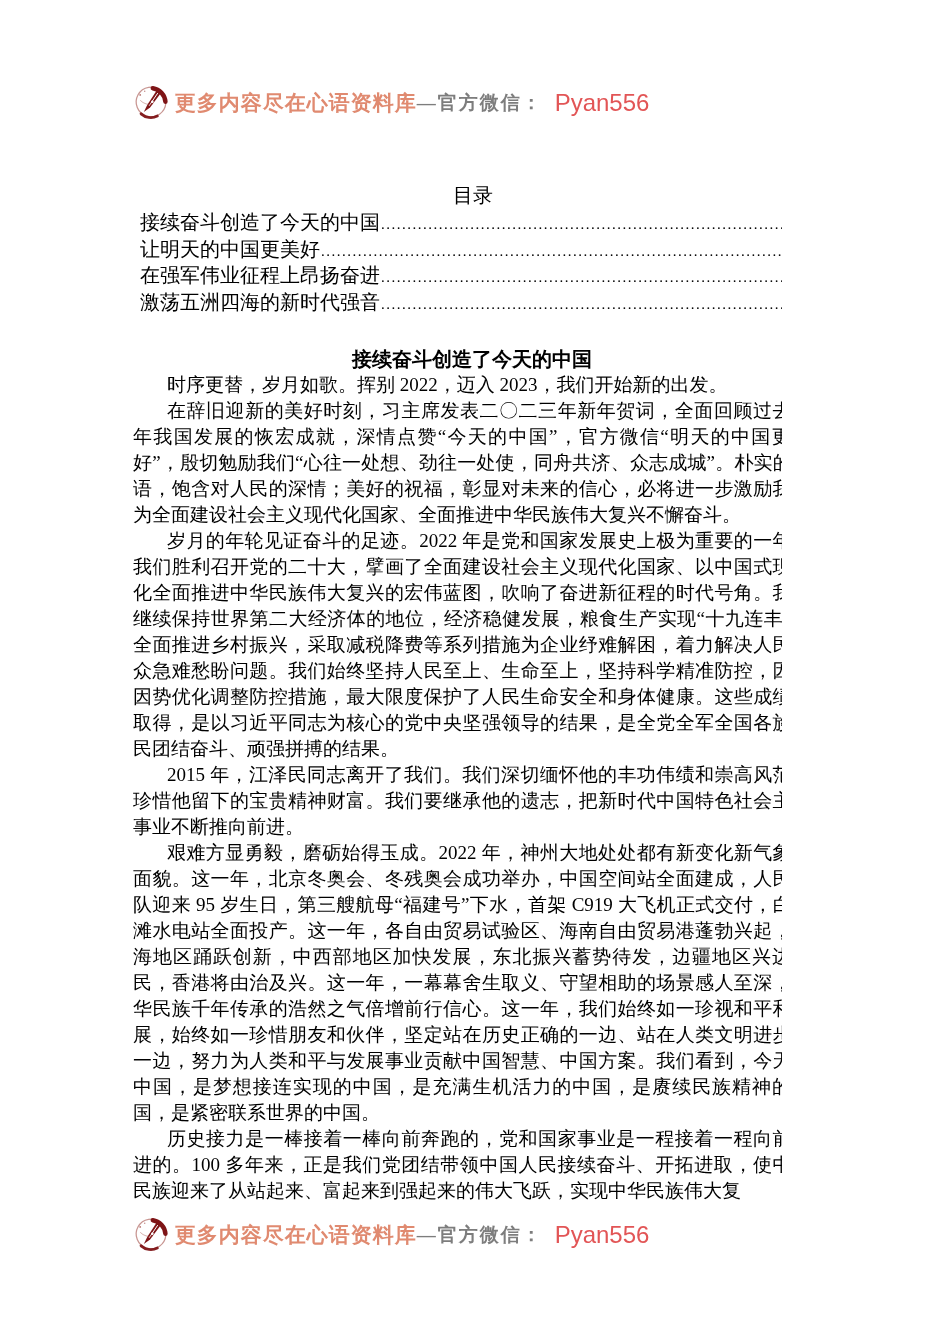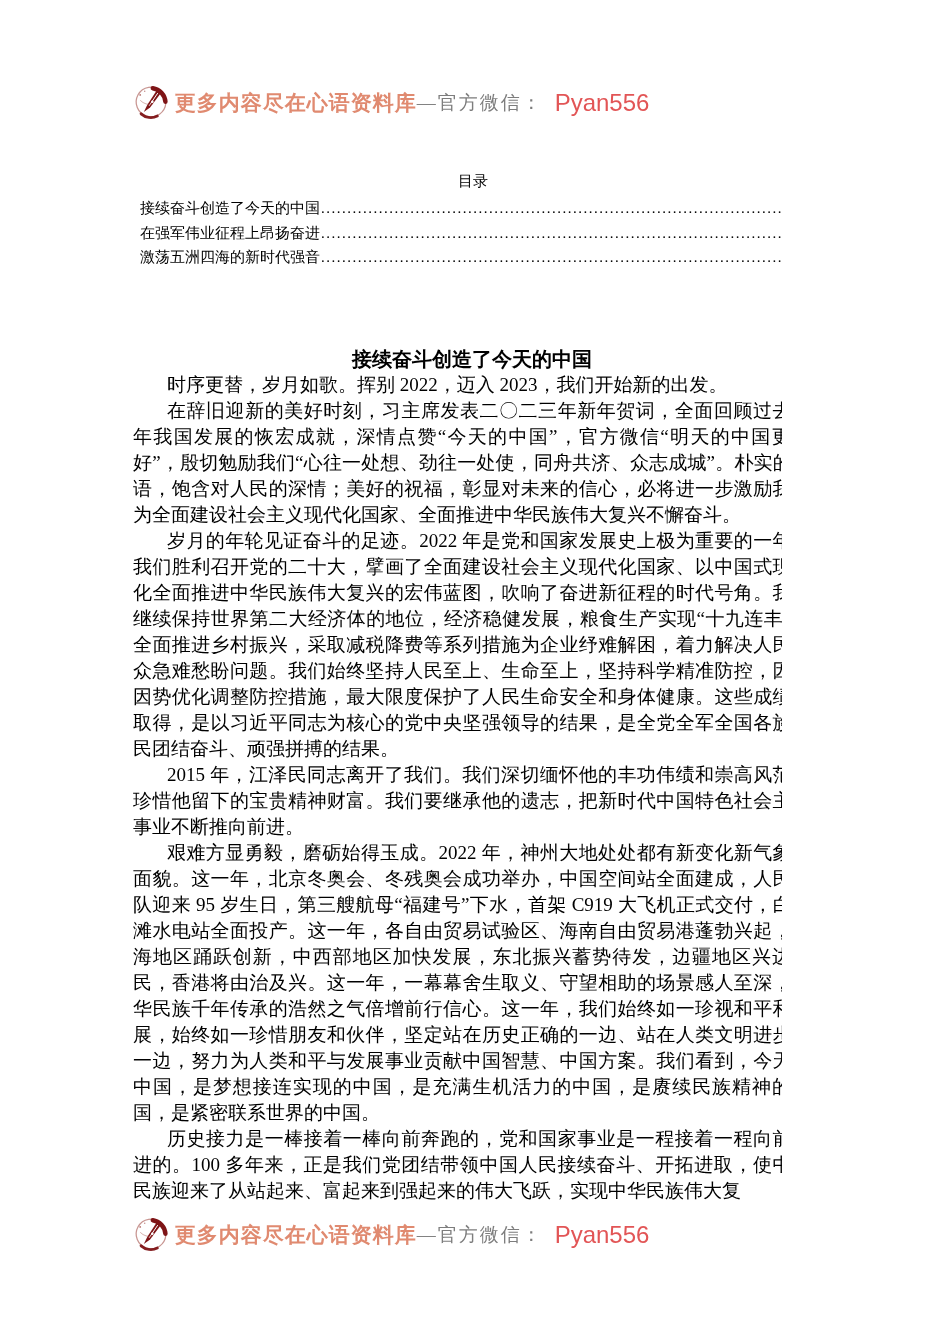--- a/index.html
+++ b/index.html
@@ -37,36 +37,36 @@
   .brand-text {
     font-size: 21px;
     letter-spacing: 1px;
     color: #e08a70;
     font-weight: bold;
   }
   .brand-sep {
     font-size: 19px;
     letter-spacing: 2px;
     color: #7d7d7d;
-    font-weight: normal;
+    font-weight: bold;
   }
   .brand-id {
     font-family: "Liberation Sans", "DejaVu Sans", sans-serif;
     font-size: 24px;
     color: #e25556;
     margin-left: 12px;
   }
 
   
   .toc {
     position: absolute;
-    top: 168px;
+    top: 182px;
     left: 140px;
     width: 666px;
-    font-size: 15px;
+    font-size: 20px;
   }
   .toc-title {
     text-align: center;
     line-height: 26px;
     margin-bottom: 2px;
   }
   .toc-item {
     display: flex;
     align-items: baseline;
     line-height: 24.6px;
@@ -136,20 +136,25 @@
 
   <div class="toc">
     <div class="toc-title">目录</div>
 
     <div class="toc-item">
       <span class="toc-label">接续奋斗创造了今天的中国</span>
       <span class="toc-dots"></span>
       <span class="toc-page">1</span>
     </div>
     <div class="toc-item">
+      <span class="toc-label">让明天的中国更美好</span>
+      <span class="toc-dots"></span>
+      <span class="toc-page">3</span>
+    </div>
+    <div class="toc-item">
       <span class="toc-label">在强军伟业征程上昂扬奋进</span>
       <span class="toc-dots"></span>
       <span class="toc-page">5</span>
     </div>
     <div class="toc-item">
       <span class="toc-label">激荡五洲四海的新时代强音</span>
       <span class="toc-dots"></span>
       <span class="toc-page">8</span>
     </div>
   </div>

